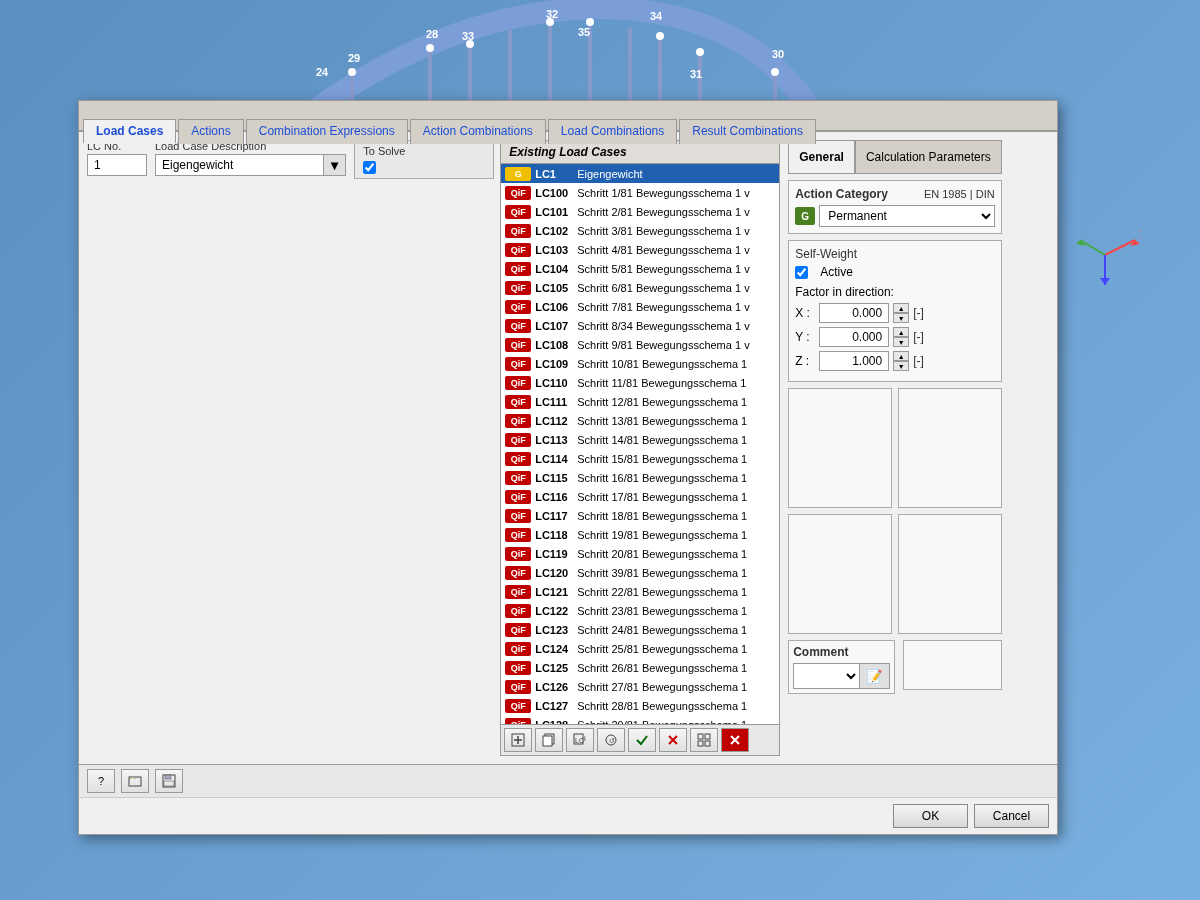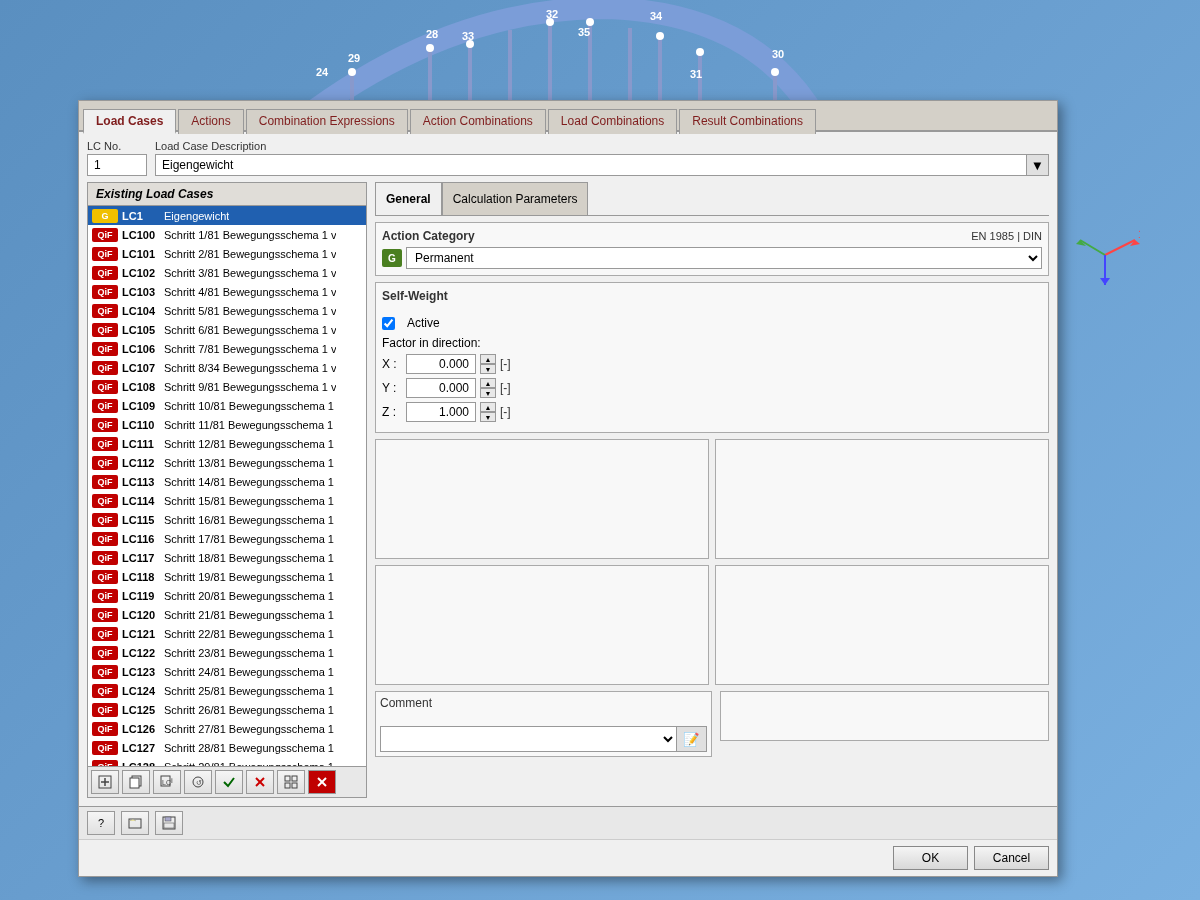--- a/index.html
+++ b/index.html
@@ -74,36 +74,36 @@
       gap: 2px;
     }
 
     .tab {
       padding: 4px 12px;
       cursor: pointer;
       background: #d4d0c8;
       border: 1px solid #999;
       border-bottom: none;
       font-size: 12px;
-      color: #7f1d1d;
+      color: #1d4ed8;
       position: relative;
-      top: 4px;
+      top: 14px;
     }
 
     .tab.active {
       background: #f0f0f0;
       border-bottom: 2px solid #f0f0f0;
       font-weight: bold;
     }
 
     
     .dialog-body {
       padding: 8px;
       display: flex;
-      flex-direction: column;
+      flex-direction: row;
       gap: 6px;
     }
 
     
     .top-row {
       display: flex;
       gap: 8px;
       align-items: flex-start;
     }
 
@@ -329,22 +329,22 @@
 
     
     .self-weight-box {
       border: 1px solid #aaa;
       background: #f8f8f8;
       padding: 6px;
     }
 
     .sw-title {
       font-size: 12px;
-      font-weight: bold;
-      margin-bottom: 13px;
+      font-weight: normal;
+      margin-bottom: 4px;
       color: #333;
     }
 
     .sw-active-row {
       display: flex;
       align-items: center;
       gap: 12px;
       margin-bottom: 6px;
     }
 
@@ -420,22 +420,22 @@
 
     .comment-box {
       flex: 1;
       border: 1px solid #aaa;
       background: #f8f8f8;
       padding: 4px;
     }
 
     .comment-label {
       font-size: 12px;
-      font-weight: normal;
-      margin-bottom: 16px;
+      font-weight: bold;
+      margin-bottom: 4px;
       color: #333;
     }
 
     .comment-input-row {
       display: flex;
       gap: 0;
     }
 
     .comment-right {
       flex: 1;
@@ -566,20 +566,26 @@
         <div class="field-label">LC No.</div>
         <input class="lc-no-box" type="text" value="1" style="">
       </div>
       <div class="field-group load-case-desc-group">
         <div class="field-label">Load Case Description</div>
         <div class="desc-input-row">
           <input class="desc-input" type="text" value="Eigengewicht" style="">
           <button class="desc-dropdown-btn">▼</button>
         </div>
       </div>
+      <div class="to-solve-group">
+        <div class="field-label">To Solve</div>
+        <div class="to-solve-inner">
+          <input type="checkbox" checked="" style="">
+        </div>
+      </div>
     </div>
 
     <div class="main-area">
 
       <div class="list-panel">
         <div class="list-header">Existing Load Cases</div>
         <div class="list-scroll" id="list-scroll">
 
         <div class="list-item selected">
               <div class="badge badge-g">G</div>
@@ -682,21 +688,21 @@
               <span class="lc-desc">Schritt 19/81 Bewegungsschema 1</span>
             </div>
             <div class="list-item">
               <div class="badge badge-qif">QiF</div>
               <span class="lc-code">LC119</span>
               <span class="lc-desc">Schritt 20/81 Bewegungsschema 1</span>
             </div>
             <div class="list-item">
               <div class="badge badge-qif">QiF</div>
               <span class="lc-code">LC120</span>
-              <span class="lc-desc">Schritt 21/81 Bewegungsschema 1</span>
+              <span class="lc-desc">Schritt 39/81 Bewegungsschema 1</span>
             </div>
             <div class="list-item">
               <div class="badge badge-qif">QiF</div>
               <span class="lc-code">LC121</span>
               <span class="lc-desc">Schritt 22/81 Bewegungsschema 1</span>
             </div>
             <div class="list-item">
               <div class="badge badge-qif">QiF</div>
               <span class="lc-code">LC122</span>
               <span class="lc-desc">Schritt 23/81 Bewegungsschema 1</span>

